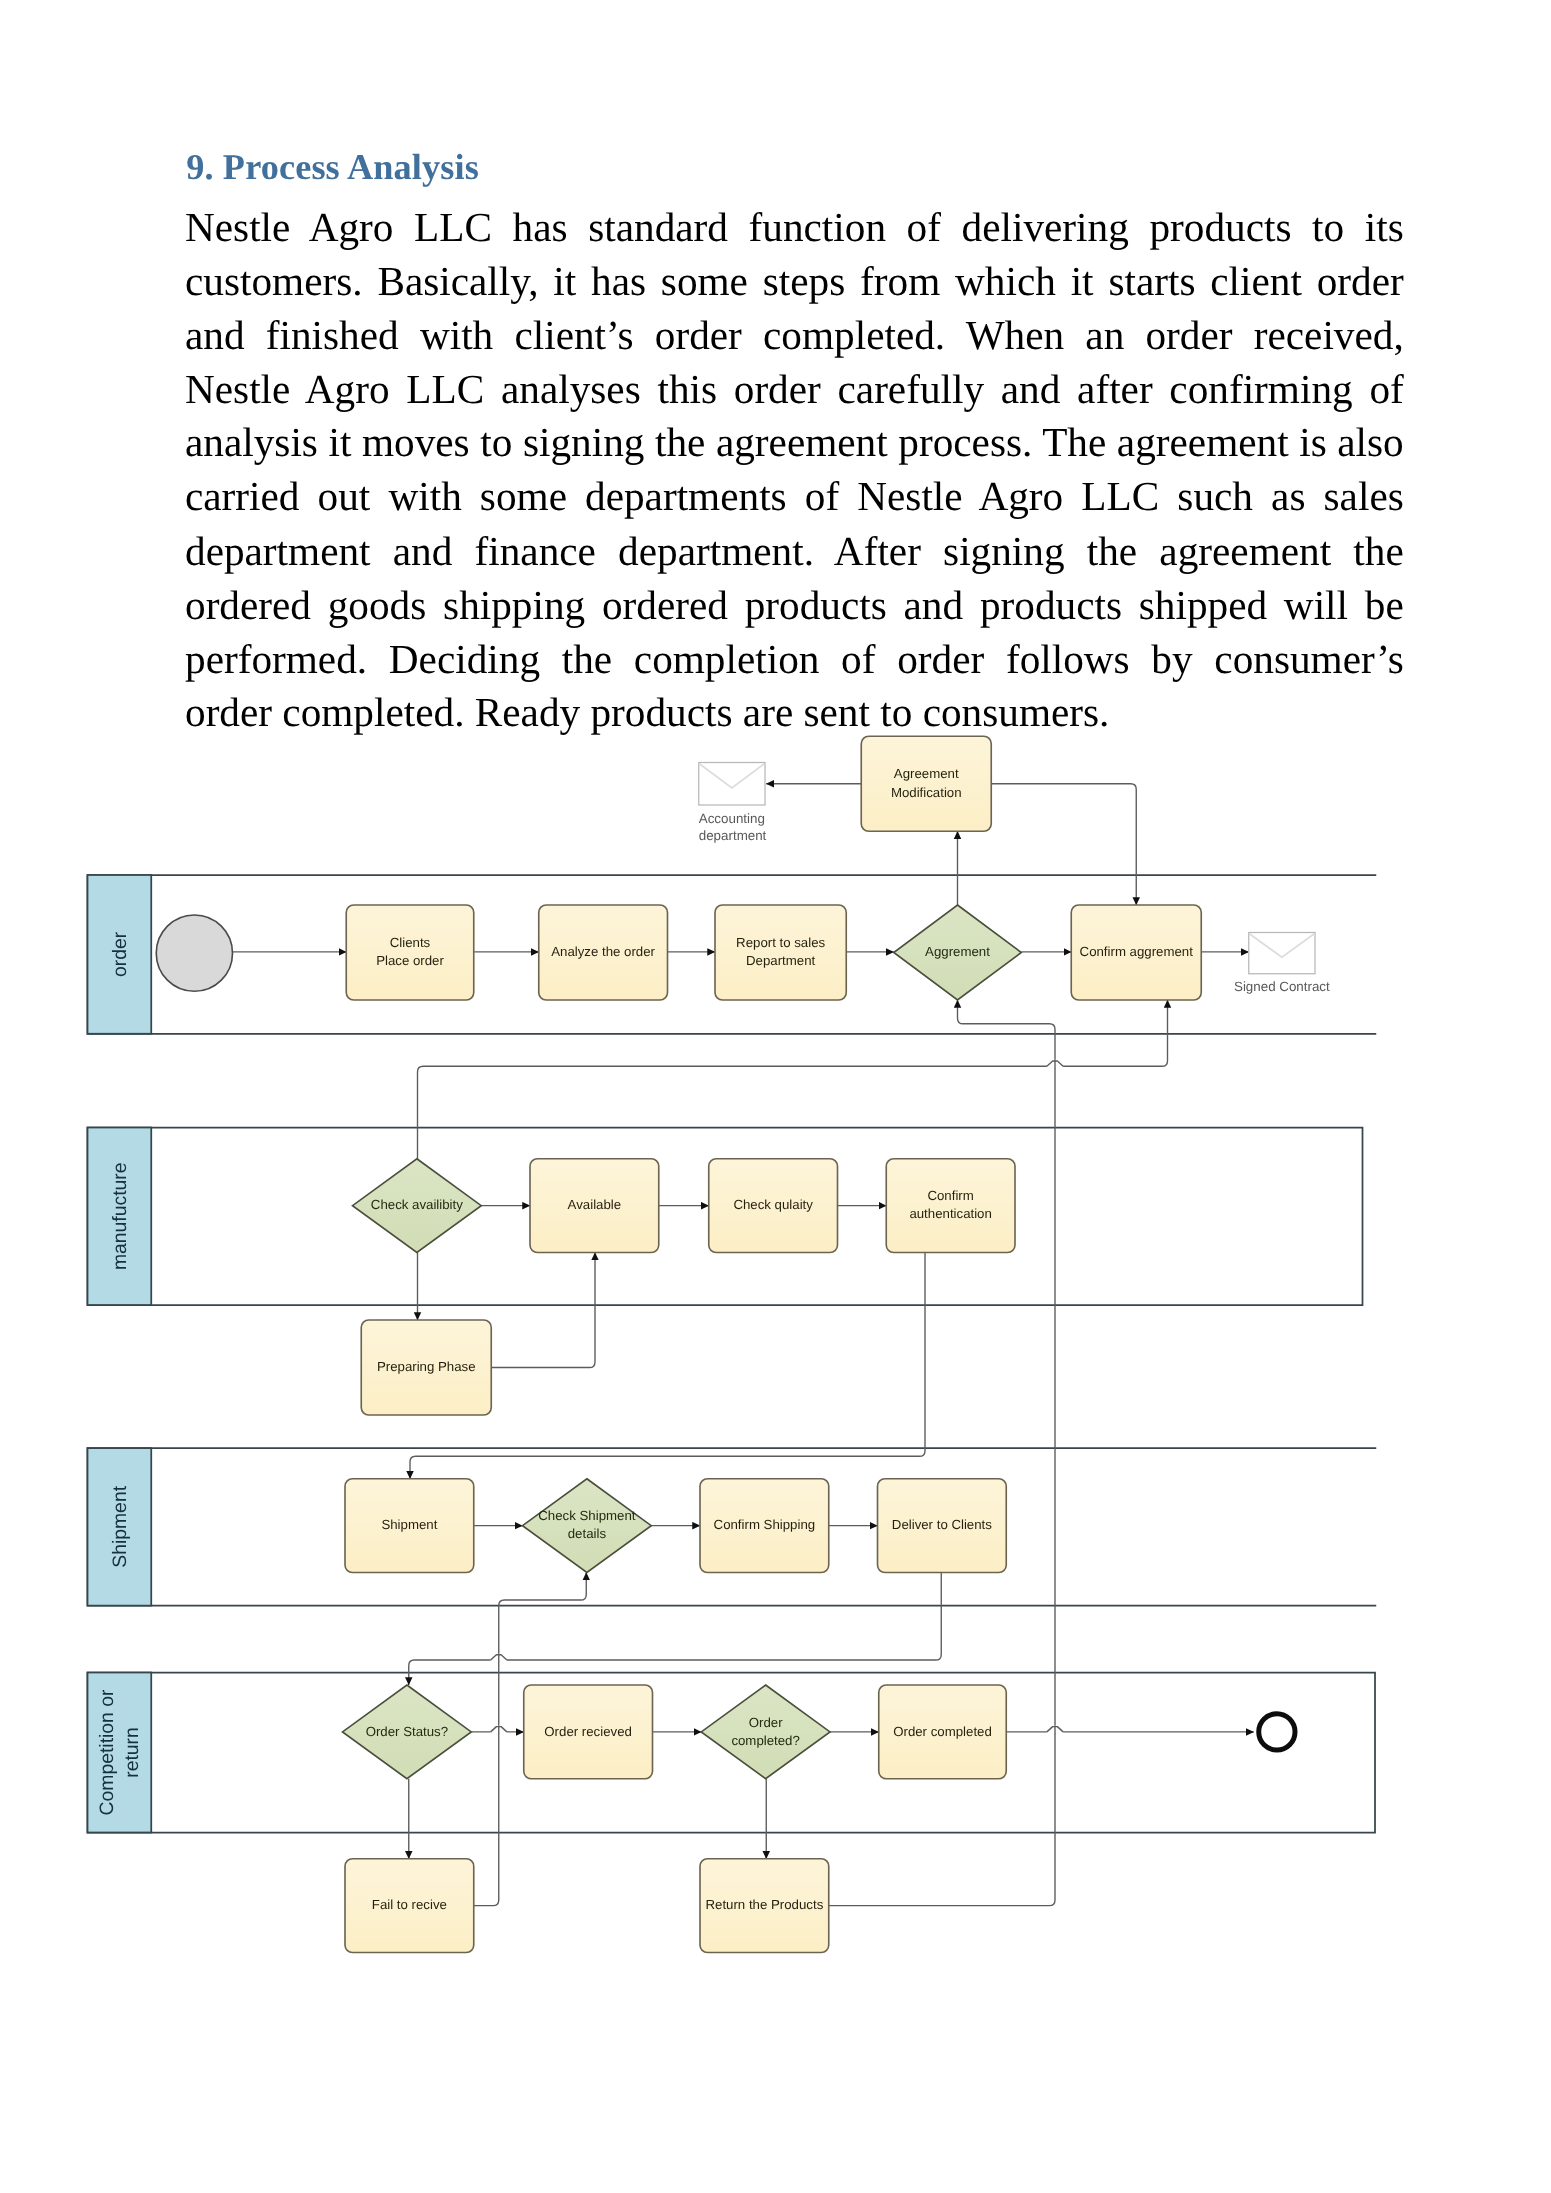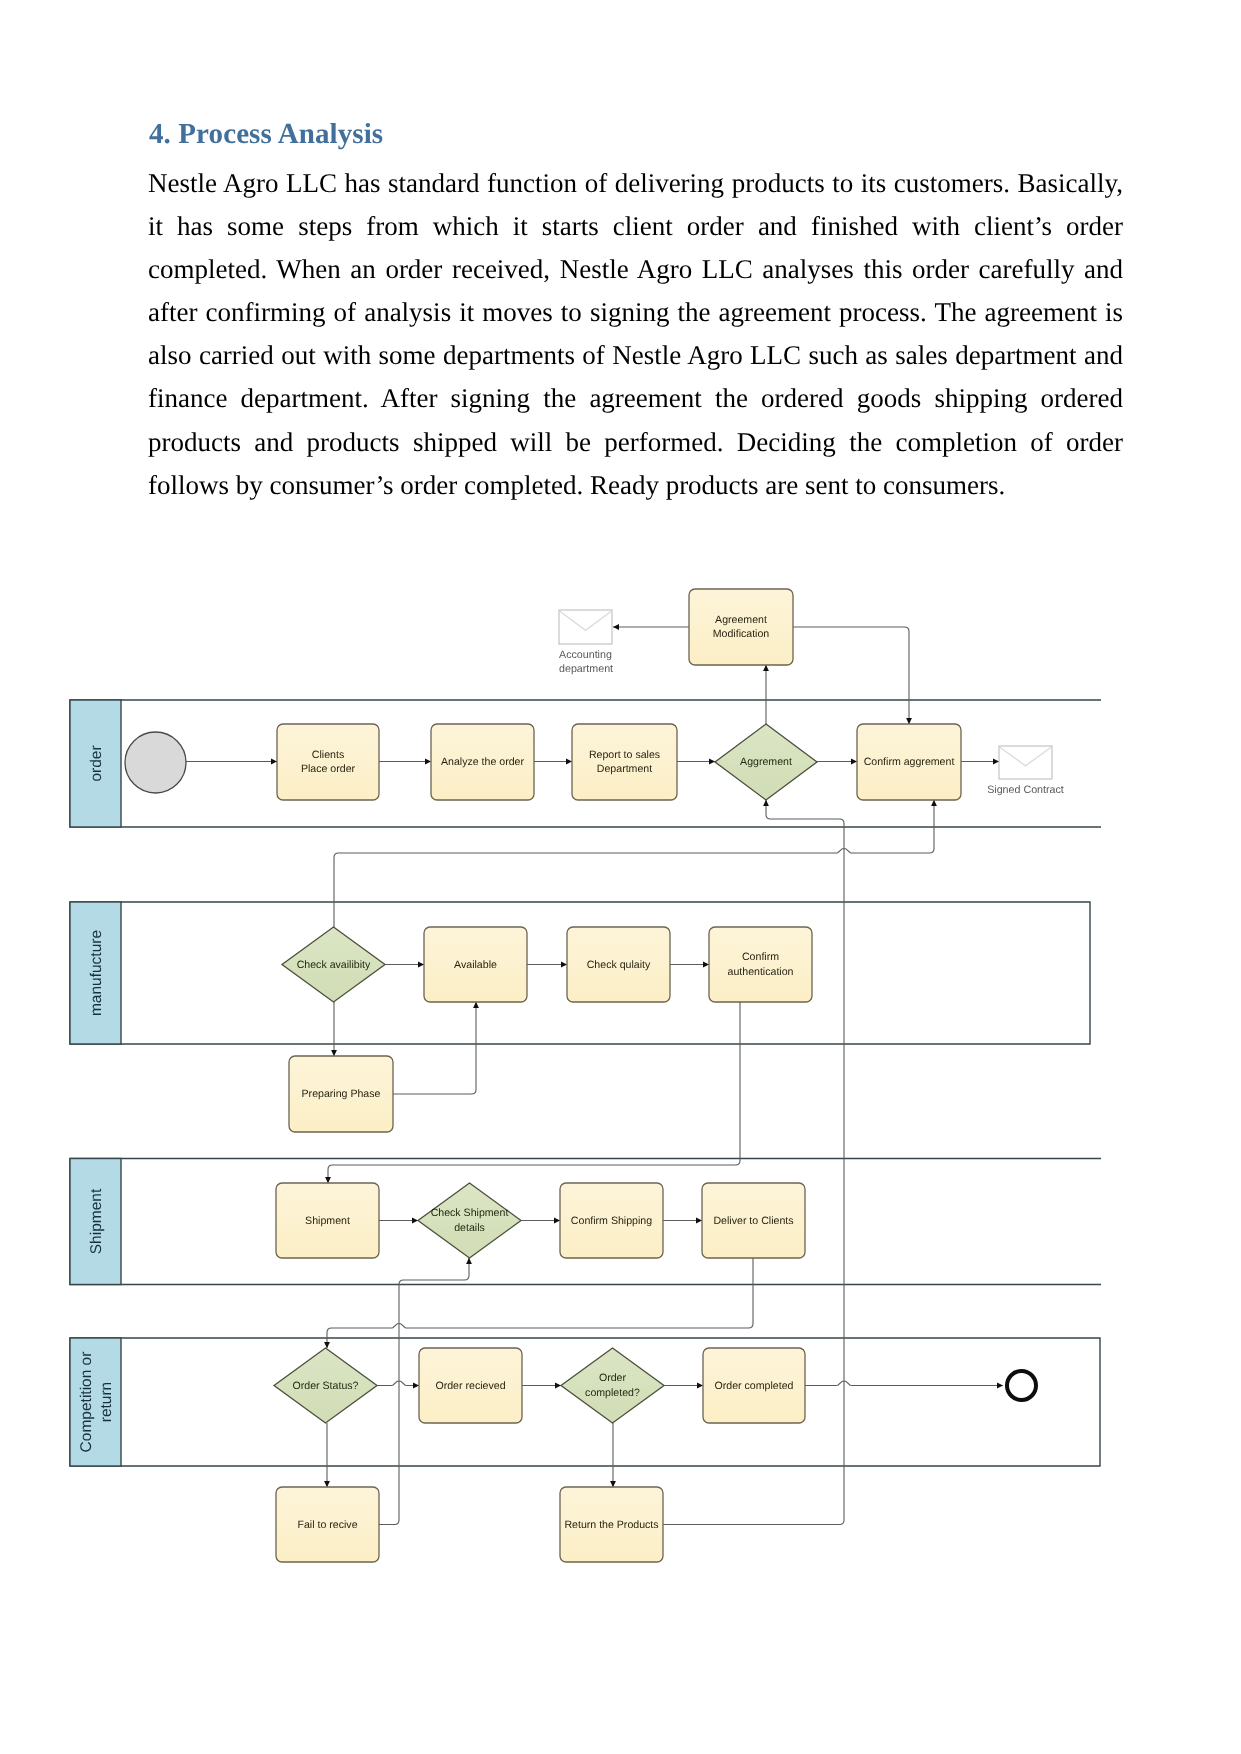--- a/index.html
+++ b/index.html
@@ -1,27 +1,27 @@
 <!DOCTYPE html>
 <html><head>
 <meta charset="utf-8">
 <title>Process Analysis</title>
 <style>
   html,body{margin:0;padding:0;}
   body{width:1241px;height:1754px;background:#ffffff;-webkit-font-smoothing:antialiased;text-rendering:geometricPrecision;font-family:"Liberation Serif",serif;position:relative;overflow:hidden;}
   .page{position:absolute;left:0;top:0;width:1241px;height:1754px;}
   #doc-heading{position:absolute;left:149px;top:118px;width:1000px;font-family:"Liberation Serif",serif;font-size:29px;font-weight:bold;color:#41709c;letter-spacing:0.1px;}
-  #doc-paragraph{position:absolute;left:148px;top:162px;width:975px;font-family:"Liberation Serif",serif;font-size:27px;line-height:43.1px;color:#000000;text-align:justify;text-justify:inter-word;}
+  #doc-paragraph{position:absolute;left:148px;top:162px;width:975px;font-family:"Liberation Serif",serif;font-size:33px;line-height:43.1px;color:#000000;text-align:justify;text-justify:inter-word;}
   #diagram{position:absolute;left:0px;top:0px;width:1241px;height:1754px;}
 </style>
 </head>
 <body>
 
 <div class="page">
-  <div id="doc-heading">4. Process Analysis</div>
+  <div id="doc-heading">9. Process Analysis</div>
   <div id="doc-paragraph">Nestle Agro LLC has standard function of delivering products to its customers. Basically, it has some steps from which it starts client order and finished with client’s order completed. When an order received, Nestle Agro LLC analyses this order carefully and after confirming of analysis it moves to signing the agreement process. The agreement is also carried out with some departments of Nestle Agro LLC such as sales department and finance department. After signing the agreement the ordered goods shipping ordered products and products shipped will be performed. Deciding the completion of order follows by consumer’s order completed. Ready products are sent to consumers.</div>
   <svg id="diagram" viewBox="0 0 1241 1754" width="1241" height="1754" xmlns="http://www.w3.org/2000/svg">
     <defs>
       <linearGradient id="task-grad" x1="0" y1="0" x2="0" y2="1">
         <stop offset="0" stop-color="#fdf4d9"></stop>
         <stop offset="1" stop-color="#fcefc6"></stop>
       </linearGradient>
       <linearGradient id="gateway-grad" x1="0" y1="0" x2="0" y2="1">
         <stop offset="0" stop-color="#dbe5c5"></stop>
         <stop offset="1" stop-color="#d1ddb5"></stop>

